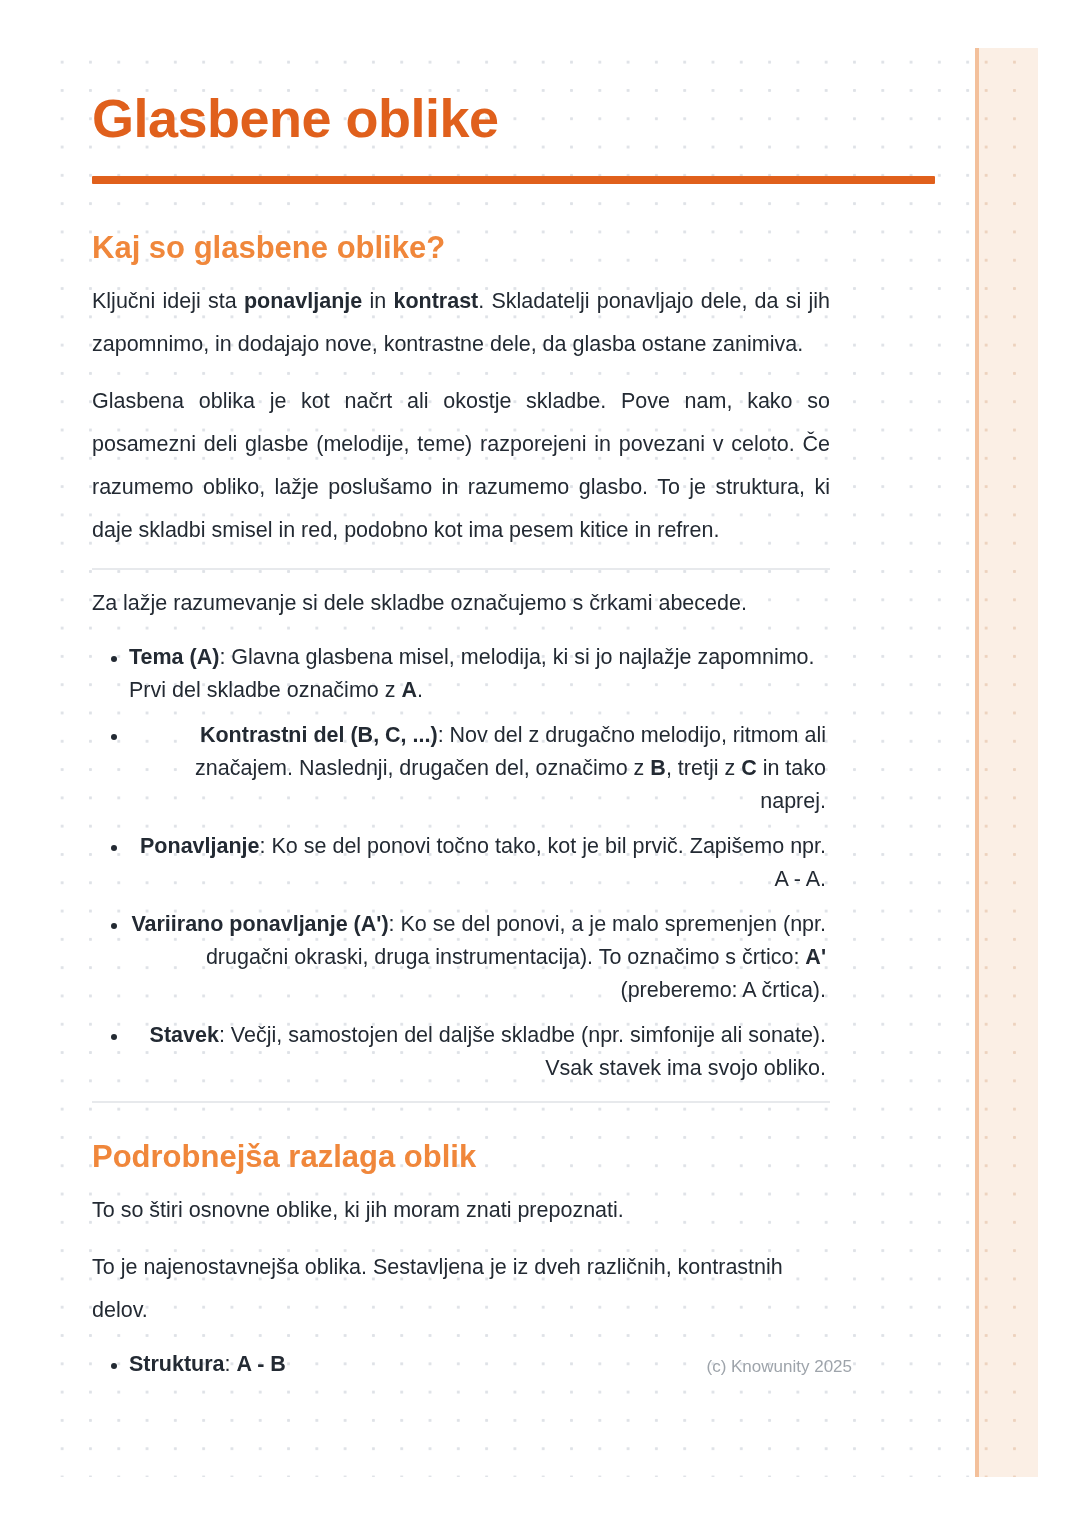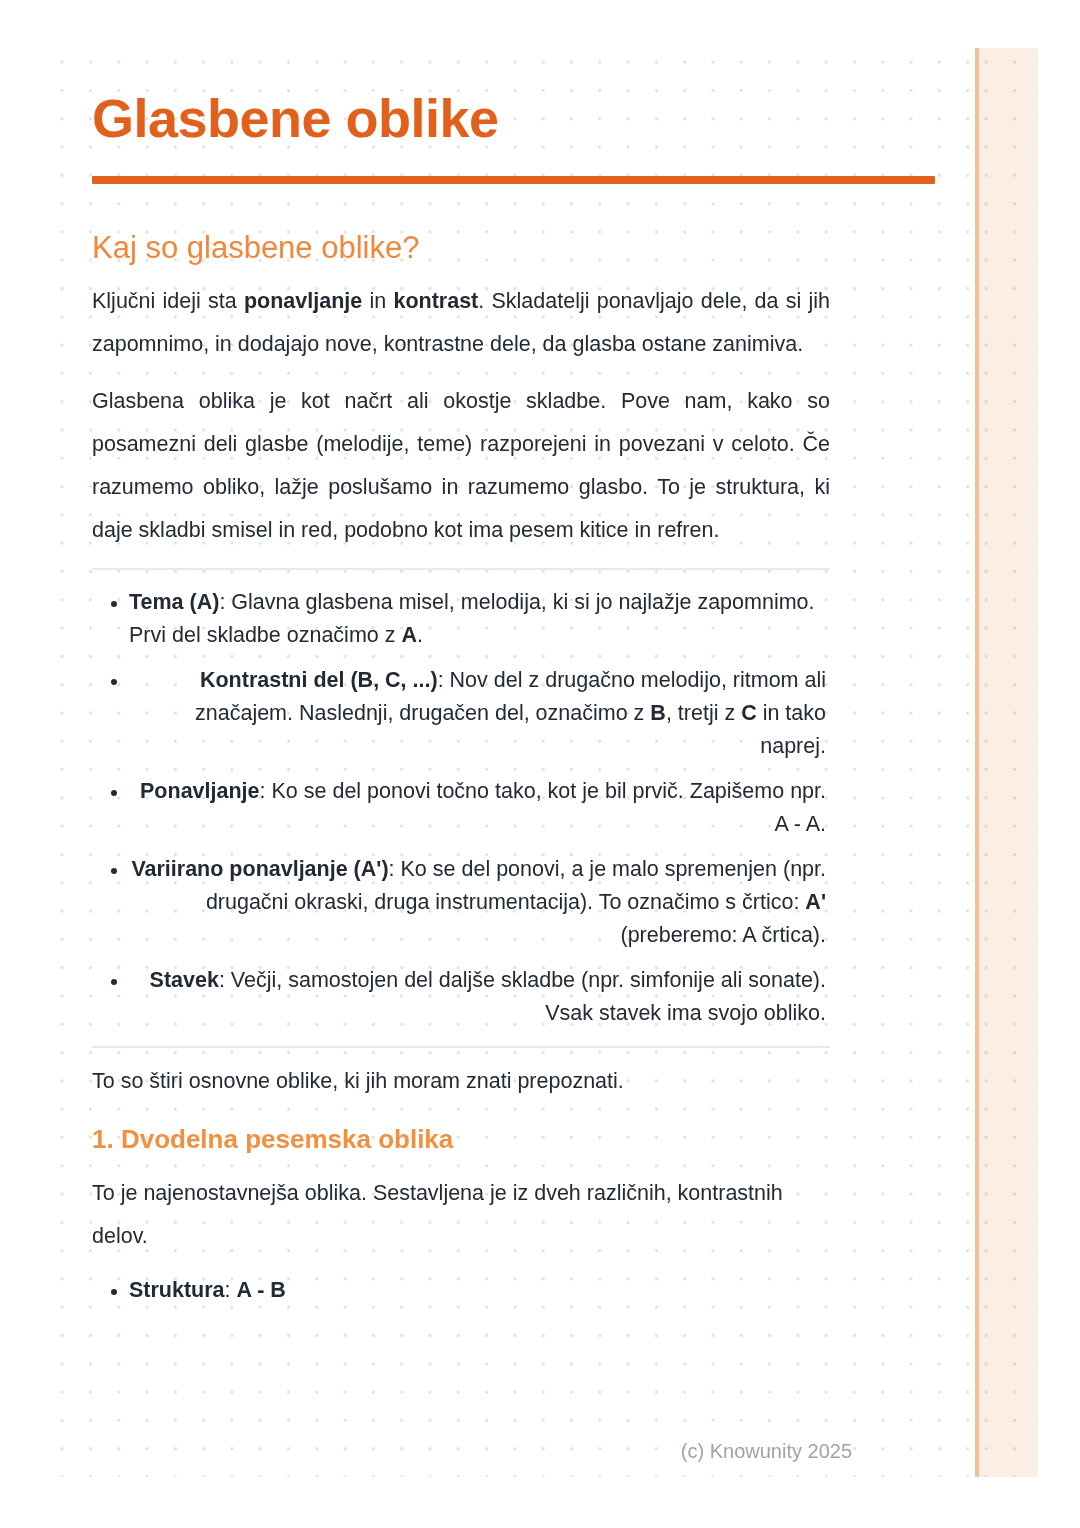--- a/index.html
+++ b/index.html
@@ -44,21 +44,21 @@
   }
   h1{
     font-size:54px;line-height:64px;font-weight:bold;
     color:#E0601C;margin:38px 0 0;letter-spacing:-0.5px;
   }
   .rule{
     margin-top:26px;width:843px;height:8px;
     background:#E0601C;border-radius:1px;
   }
   h2{
-    font-size:31px;line-height:40px;font-weight:normal;
+    font-size:31px;line-height:40px;font-weight:bold;
     color:#F0873B;margin:34px 0 0;
   }
   h2.mt-lg{margin-top:44px;}
   h3{
     font-size:26px;line-height:33px;font-weight:bold;
     color:#F1903F;margin:20px 0 0;
   }
   section p{
     font-size:21.5px;line-height:43px;
     margin:12px 0 0;
@@ -73,22 +73,22 @@
   ul{
     list-style:disc;
     margin:16px 4px 0;
     padding-left:33px;
     font-size:21.5px;line-height:33px;
   }
   ul li + li{margin-top:12px;text-align:right;}
   ul li::marker{color:#232A33;font-size:19px;}
   b{font-weight:bold;}
   .footer{
-    position:absolute;top:1392px;right:66px;
-    font-size:20px;color:#9EA4AB;z-index:3;
+    position:absolute;top:1309px;right:66px;
+    font-size:17px;color:#9EA4AB;z-index:3;
   }
 </style>
 </head>
 <body>
 
 <div class="paper">
   <div class="dots"></div>
   <div class="stripe"></div>
 
   <div class="content">
@@ -97,34 +97,35 @@
 
     <section>
       <h2 class="mt-lg">Kaj so glasbene oblike?</h2>
       <p class="jst"><span>Ključni ideji sta </span><b>ponavljanje</b><span> in </span><b>kontrast</b><span>. Skladatelji ponavljajo dele, da si jih zapomnimo, in dodajajo nove, kontrastne dele, da glasba ostane zanimiva.</span></p>
       <p class="jst"><span>Glasbena oblika je kot načrt ali okostje skladbe. Pove nam, kako so posamezni deli glasbe (melodije, teme) razporejeni in povezani v celoto. Če razumemo obliko, lažje poslušamo in razumemo glasbo. To je struktura, ki daje skladbi smisel in red, podobno kot ima pesem kitice in refren.</span></p>
     </section>
 
     <hr class="divider">
 
     <section>
+      <p>Za lažje razumevanje si dele skladbe označujemo s črkami abecede.</p>
       <ul>
         <li><b>Tema (A)</b><span>: Glavna glasbena misel, melodija, ki si jo najlažje zapomnimo. Prvi del skladbe označimo z </span><b>A</b><span>.</span></li>
         <li><b>Kontrastni del (B, C, ...)</b><span>: Nov del z drugačno melodijo, ritmom ali značajem. Naslednji, drugačen del, označimo z </span><b>B</b><span>, tretji z </span><b>C</b><span> in tako naprej.</span></li>
         <li><b>Ponavljanje</b><span>: Ko se del ponovi točno tako, kot je bil prvič. Zapišemo npr. A - A.</span></li>
         <li><b>Variirano ponavljanje (A')</b><span>: Ko se del ponovi, a je malo spremenjen (npr. drugačni okraski, druga instrumentacija). To označimo s črtico: </span><b>A'</b><span> (preberemo: A črtica).</span></li>
         <li><b>Stavek</b><span>: Večji, samostojen del daljše skladbe (npr. simfonije ali sonate). Vsak stavek ima svojo obliko.</span></li>
       </ul>
     </section>
 
     <hr class="divider">
 
     <section>
+      <h2>Podrobnejša razlaga oblik</h2>
       <p>To so štiri osnovne oblike, ki jih moram znati prepoznati.</p>
-      <h3>1. Dvodelna pesemska oblika</h3>
       <p>To je najenostavnejša oblika. Sestavljena je iz dveh različnih, kontrastnih delov.</p>
       <ul>
         <li><b>Struktura</b><span>: </span><b>A - B</b></li>
       </ul>
     </section>
   </div>
 
   <div class="footer">(c) Knowunity 2025</div>
 </div>
 

